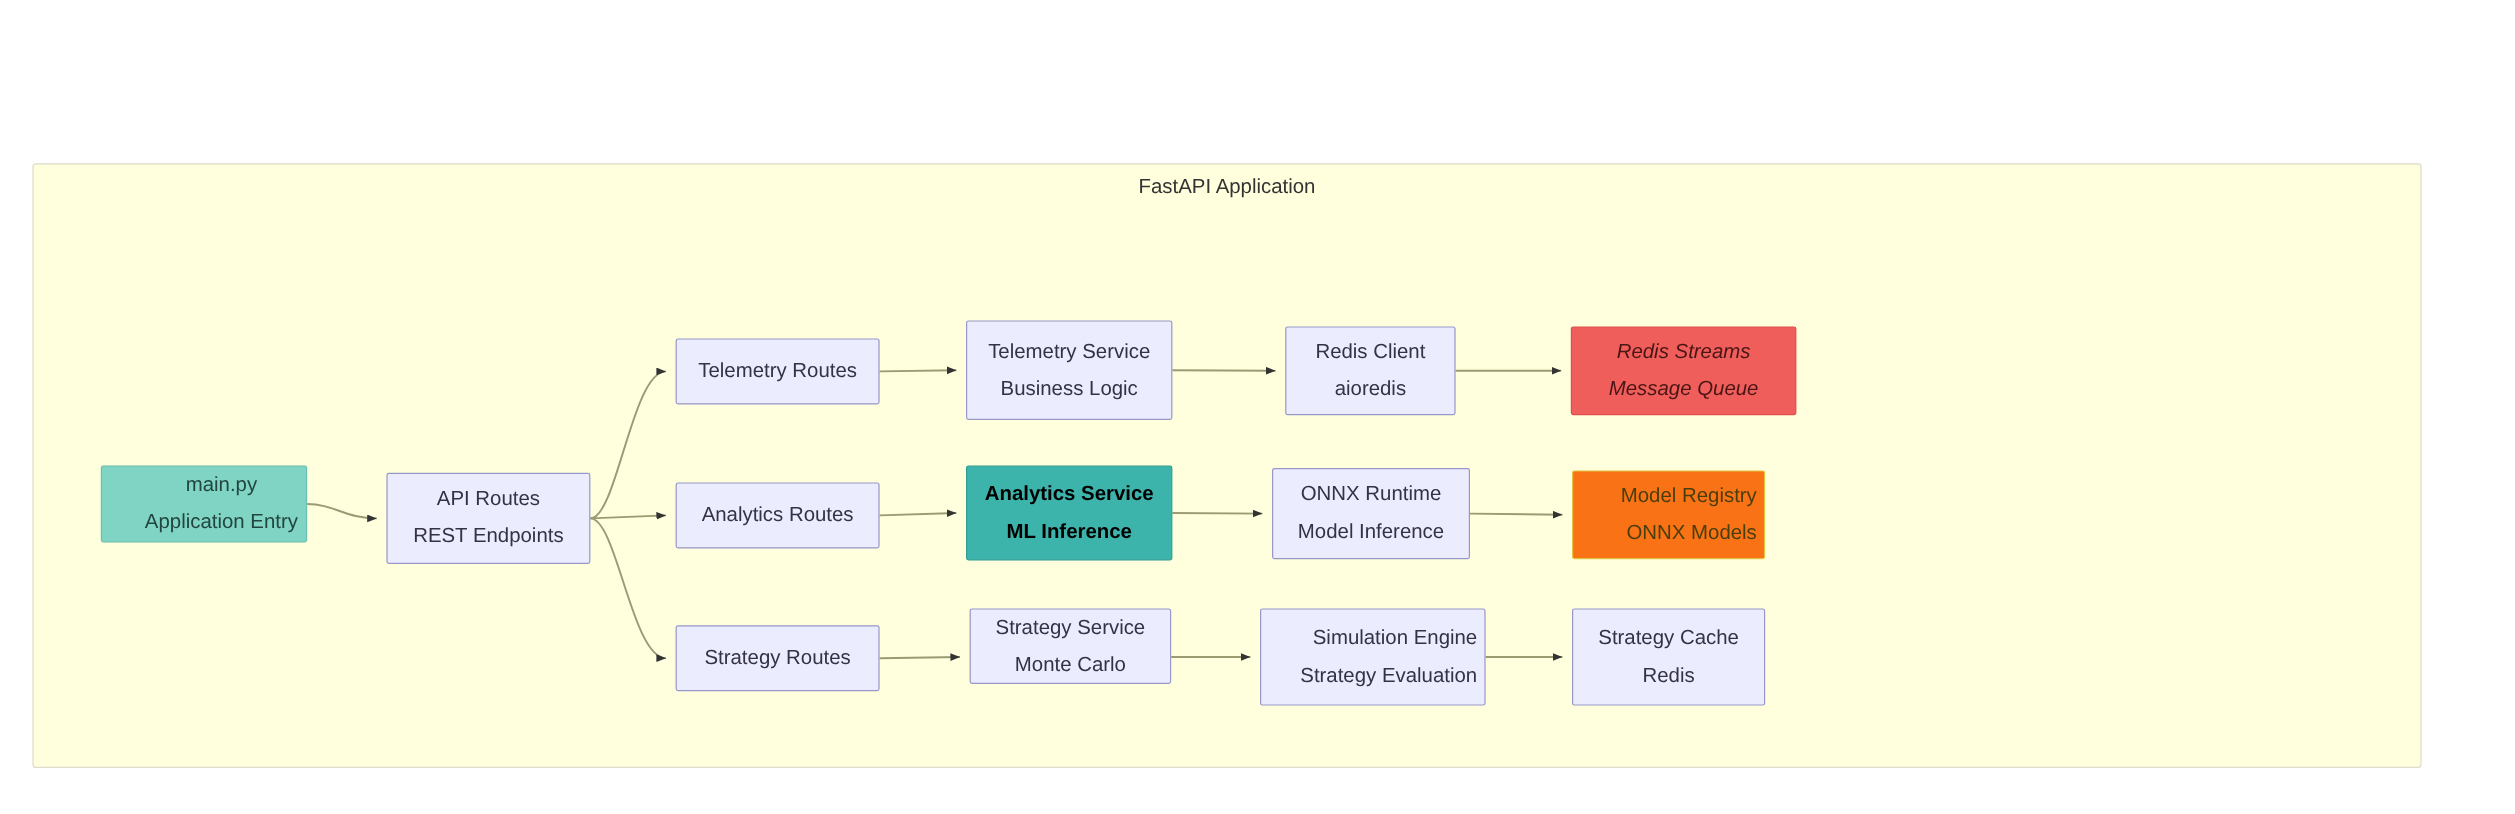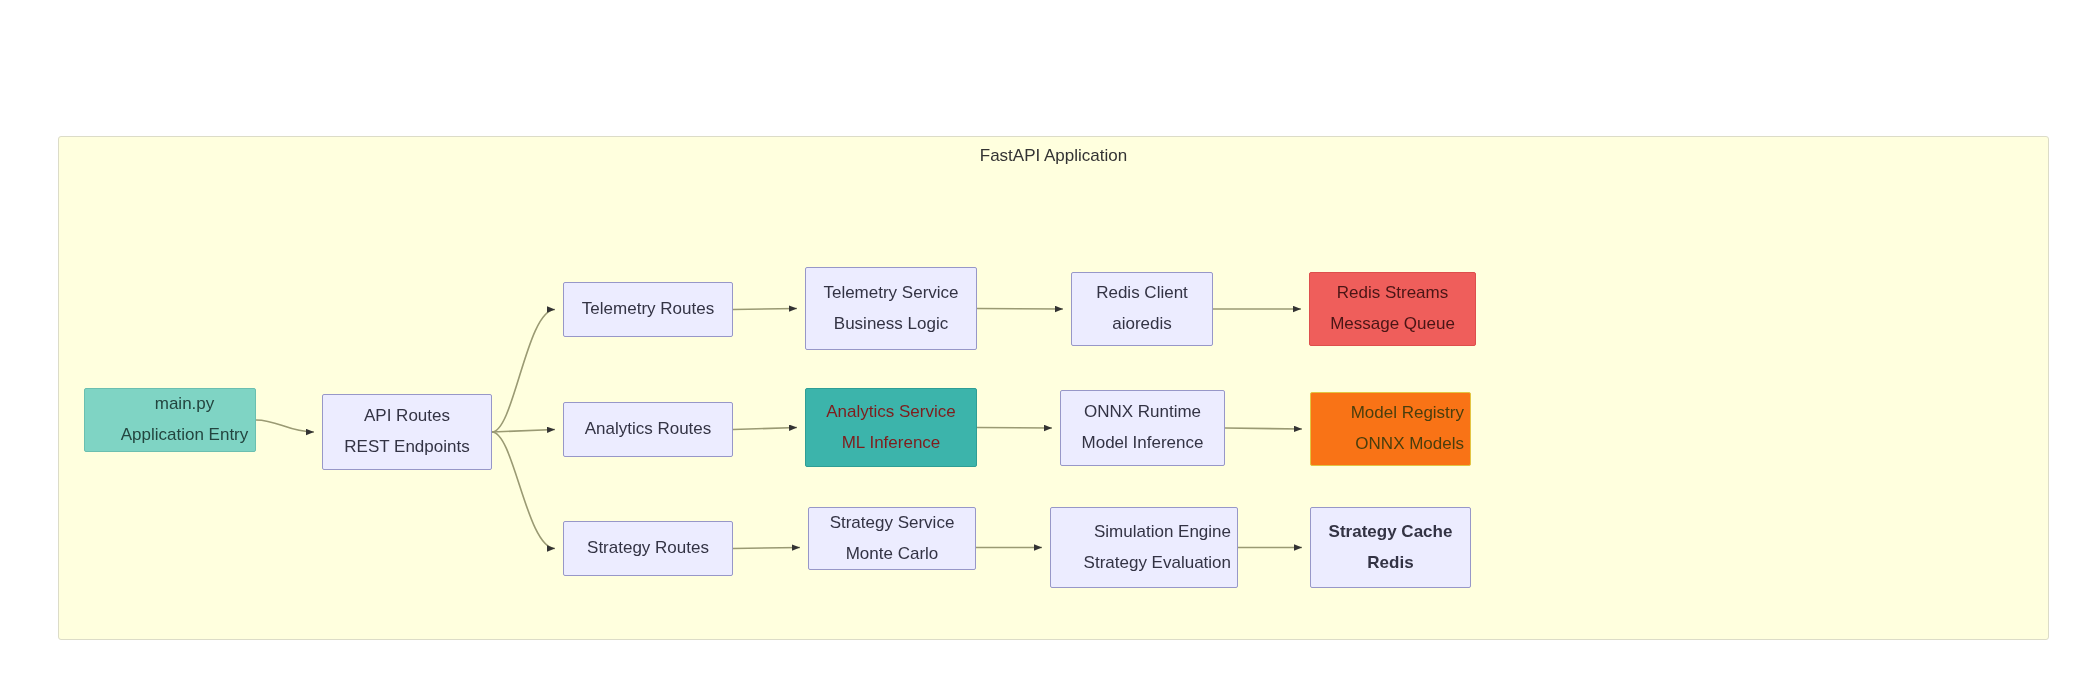--- a/index.html
+++ b/index.html
@@ -22,21 +22,20 @@
     left: 0; top: 0;
     width: 2096px; height: 678px;
   }
   #subgraph-container {
     position: absolute;
     left: 27px; top: 136px;
     width: 1991px; height: 504px;
     background: #ffffde;
     border: 1.5px solid #dcdcc8;
     border-radius: 3px;
-    margin-left: 31px;
   }
   #subgraph-label {
     position: absolute;
     left: 0; right: 0; top: 9px;
     text-align: center;
     font-size: 17px;
     color: #333333;
   }
   .node {
     position: absolute;
@@ -48,21 +47,21 @@
     border-radius: 2px;
     background: #ececff;
     color: #333344;
     font-size: 17px;
     line-height: 1.45;
     text-align: center;
     padding: 4px 6px;
   }
   .node .line2 { margin-top: 6px; }
   .node.fill-mint  { background: #7fd4c4; border-color: #6bbfb0; color: #23453f; padding-left: 35px; }
-  .node.fill-teal  { background: #3cb4ab; border-color: #2f9e95; color: #7f1d1d; }
+  .node.fill-teal  { background: #3cb4ab; border-color: #2f9e95; color: #000000; font-weight: bold; }
   .node.fill-red   { background: #ef5e5b; border-color: #dd4f4c; color: #4a1515; }
   .node.fill-amber { background: #f97316; border-color: #e2c442; color: #4a3e0d; align-items: flex-end; }
   svg#edges {
     position: absolute;
     left: 0; top: 0;
     width: 2096px; height: 678px;
     pointer-events: none;
   }
   .edge-path { fill: none; stroke: #9a9a73; stroke-width: 1.6px; }
   .edge-head { fill: #333333; }
@@ -113,21 +112,21 @@
         <span>Telemetry Routes</span>
       </div>
       <div class="node" style="left: 805px; top: 267px; width: 172px; height: 83px;">
         <span>Telemetry Service</span>
         <span class="line2">Business Logic</span>
       </div>
       <div class="node" style="left: 1071px; top: 272px; width: 142px; height: 74px;">
         <span>Redis Client</span>
         <span class="line2">aioredis</span>
       </div>
-      <div class="node fill-red" style="left: 1309px; top: 272px; width: 167px; height: 74px;">
+      <div class="node fill-red" style="left: 1309px; top: 272px; width: 188px; height: 74px; font-style: italic;">
         <span>Redis Streams</span>
         <span class="line2">Message Queue</span>
       </div>
       <div class="node" style="left: 563px; top: 402px; width: 170px; height: 55px;">
         <span>Analytics Routes</span>
       </div>
       <div class="node fill-teal" style="left: 805px; top: 388px; width: 172px; height: 79px;">
         <span>Analytics Service</span>
         <span class="line2">ML Inference</span>
       </div>
@@ -143,19 +142,19 @@
         <span>Strategy Routes</span>
       </div>
       <div class="node" style="left: 808px; top: 507px; width: 168px; height: 63px;">
         <span>Strategy Service</span>
         <span class="line2">Monte Carlo</span>
       </div>
       <div class="node" style="left: 1050px; top: 507px; width: 188px; height: 81px; align-items: flex-end;">
         <span>Simulation Engine</span>
         <span class="line2">Strategy Evaluation</span>
       </div>
-      <div class="node" style="left: 1310px; top: 507px; width: 161px; height: 81px; font-weight: bold;">
+      <div class="node" style="left: 1310px; top: 507px; width: 161px; height: 81px;">
         <span>Strategy Cache</span>
         <span class="line2">Redis</span>
       </div>
     </div>
 
 </div>
 
 </body></html>

